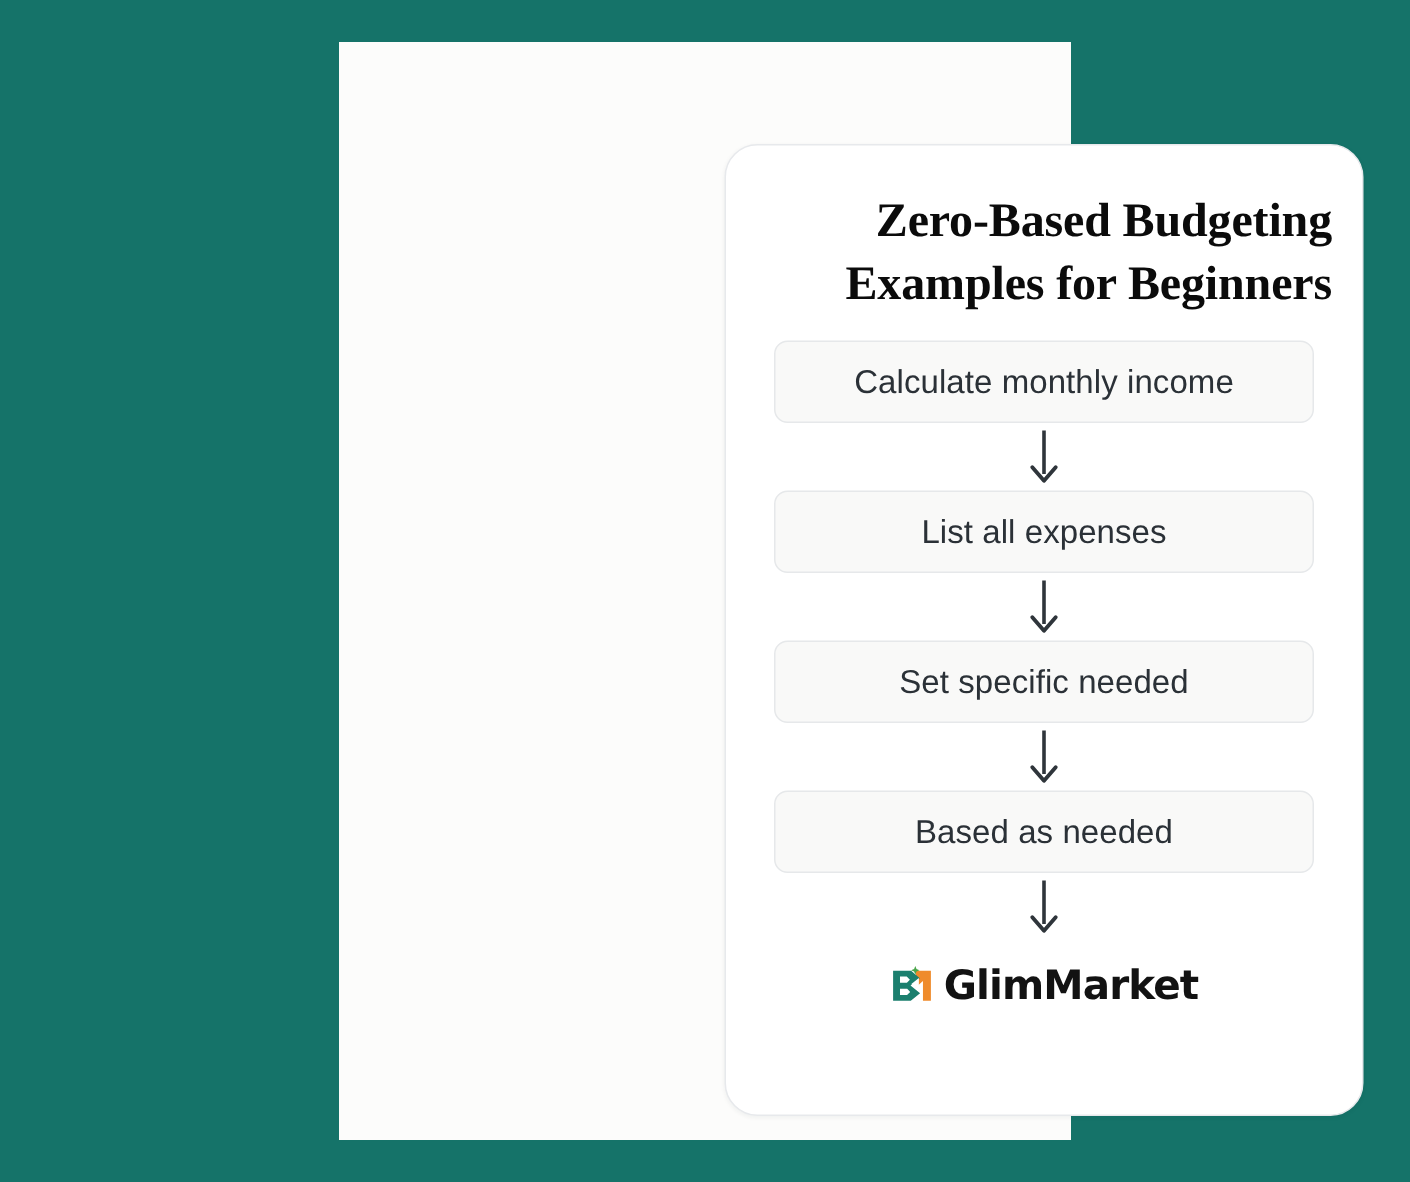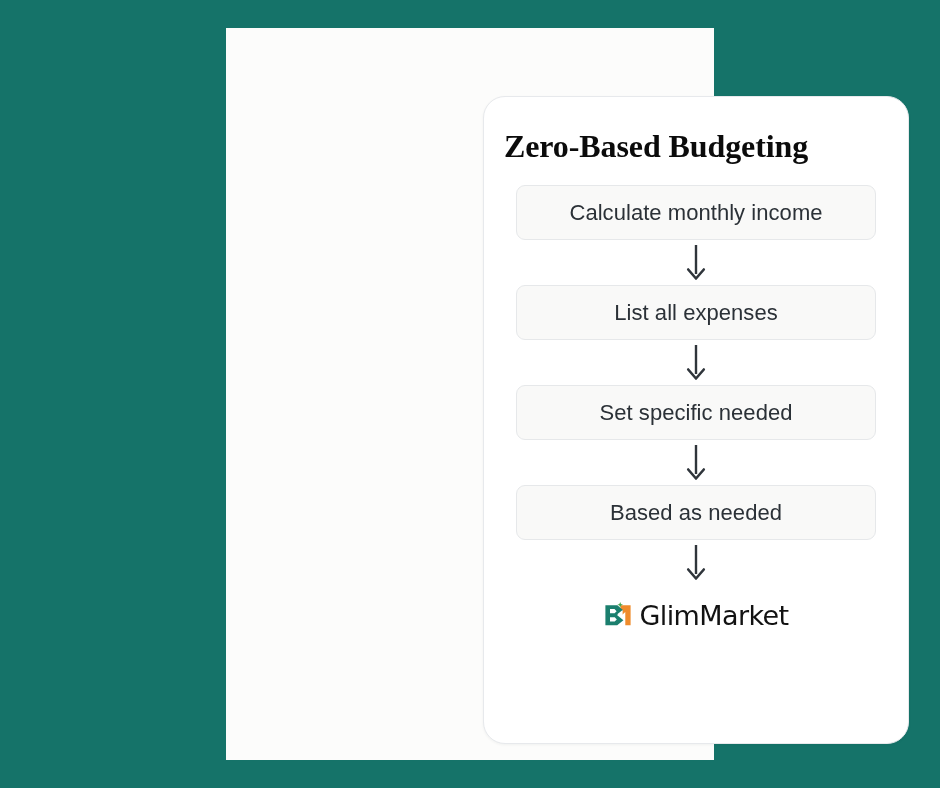--- a/index.html
+++ b/index.html
@@ -42,21 +42,21 @@
     align-items: center;
   }
 
   
   #page-title {
     font-family: "Liberation Serif", serif;
     font-weight: bold;
     font-size: 32px;
     line-height: 1.32;
     color: #0b0b0b;
-    text-align: left;
+    text-align: right;
     letter-spacing: -0.1px;
     margin-top: 28px;
     width: 384px;
   }
 
   
   #flow {
     margin-top: 18px;
     width: 360px;
     display: flex;
@@ -92,20 +92,21 @@
   }
   .flow-arrow svg { display: block; }
 
   
   #brand-logo {
     margin-top: 16px;
     display: flex;
     align-items: center;
     justify-content: center;
     gap: 6px;
+    font-weight: bold;
   }
 
   #brand-mark { display: block; }
 
   #brand-name {
     font-family: "DejaVu Sans", sans-serif;
     font-size: 27px;
     color: #121212;
     letter-spacing: -0.6px;
     line-height: 1;
@@ -113,20 +114,21 @@
 </style>
 </head>
 <body>
 
 <div id="outer-panel">
 
   <div id="infographic-card">
 
     <h1 id="page-title">
       <span>Zero-Based Budgeting</span><br>
+      <span>Examples for Beginners</span>
     </h1>
 
     <div id="flow">
 
       <div class="flow-step">
         <span class="flow-step-label">Calculate monthly income</span>
       </div>
 
       <div class="flow-arrow">
         <svg width="22" height="40" viewBox="0 0 22 40" aria-hidden="true">

